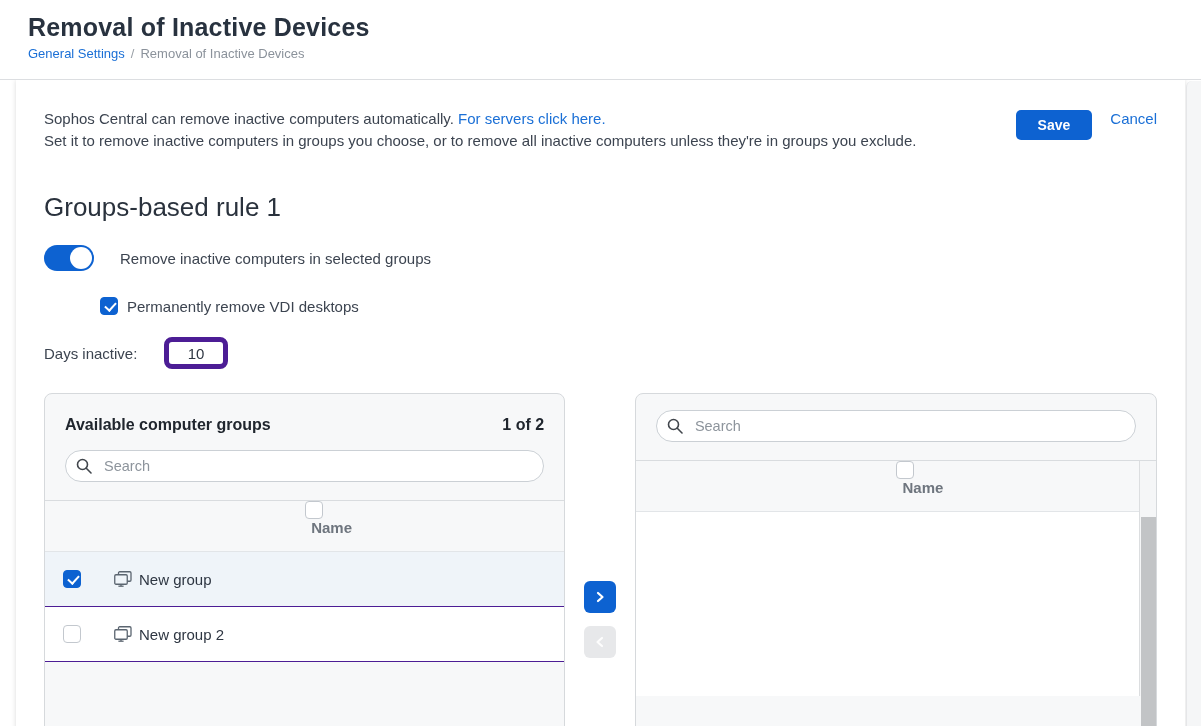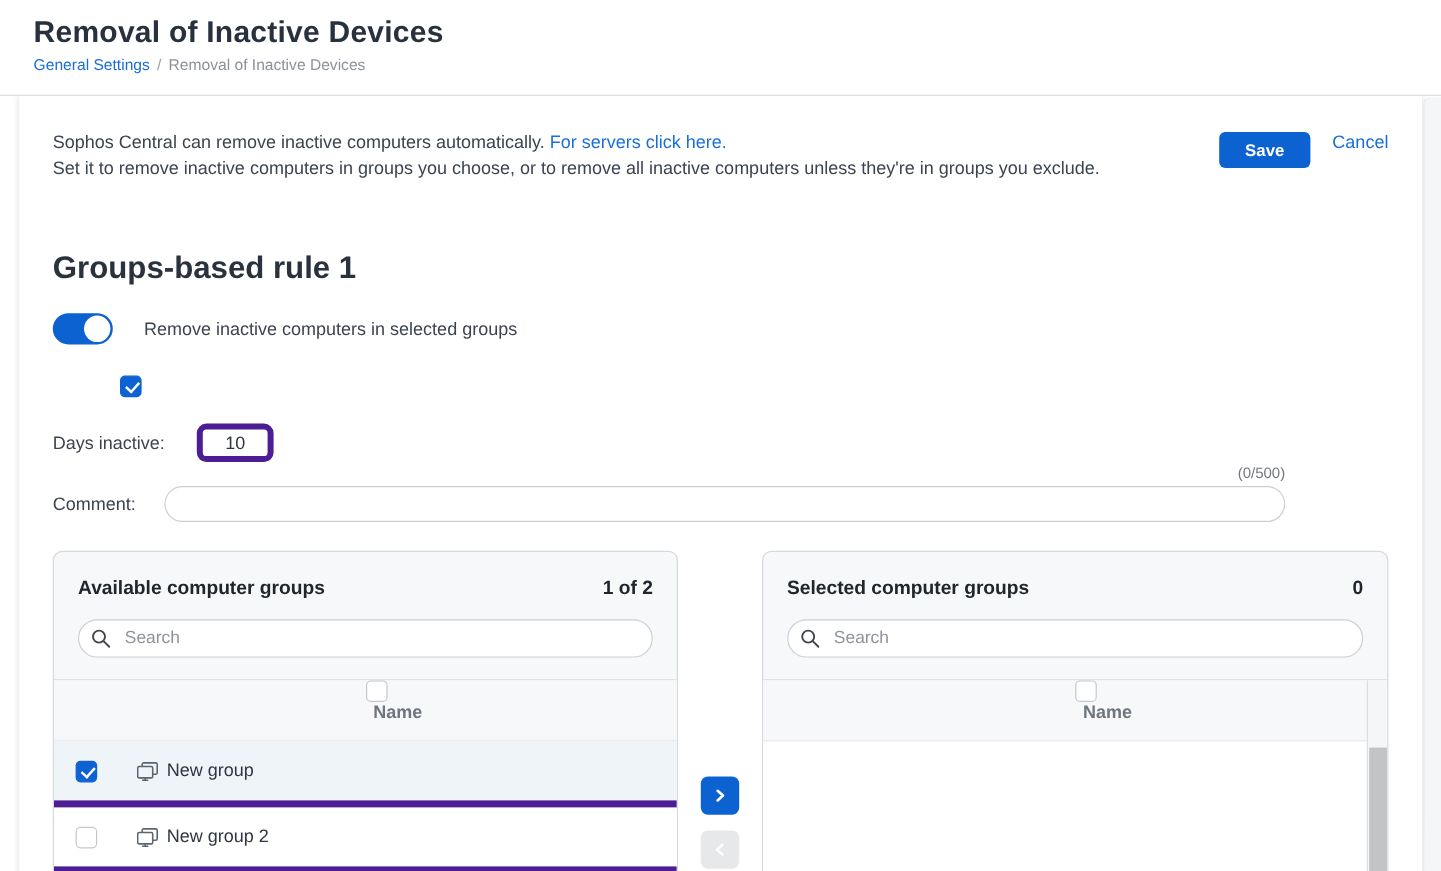--- a/index.html
+++ b/index.html
@@ -25,21 +25,21 @@
   .intro-row { display:flex; justify-content:space-between; align-items:flex-start;gap:42px; }
   .intro { font-size:15px; line-height:22px; max-width:930px; color:#3c4450; }
   .intro .link { color:#1a6fd6; text-decoration:none; cursor:pointer; }
   .intro .sentence2 { display:block;text-align:center; }
   .actions { display:flex; align-items:flex-start; gap:18px; margin-top:2px; }
   .save-btn { background:#0d62d1; color:#fff; font-weight:bold; font-size:14px;
     border:none; border-radius:5px; padding:7px 22px; cursor:pointer; font-family:inherit; }
   .cancel-link { color:#1a6fd6; font-size:15px; text-decoration:none; cursor:pointer; }
 
   
-  .rule-heading { margin-top:56px; font-size:26px; font-weight:700; color:#2a323d; }
+  .rule-heading { margin-top:40px; font-size:26px; font-weight:400; color:#2a323d; }
   .toggle-row { margin-top:22px; display:flex; align-items:center; gap:26px; font-size:15px; }
   .toggle { width:50px; height:26px; border-radius:13px; background:#c6cbd1; position:relative; cursor:pointer; flex:0 0 auto; }
   .toggle.on { background:#0d62d1; }
   .toggle .knob { position:absolute; top:2px; left:2px; width:22px; height:22px; border-radius:50%; background:#fff; transition:left .1s; }
   .toggle.on .knob { left:26px; }
 
   .vdi-row { margin-top:26px; margin-left:56px; display:flex; align-items:center; gap:9px; font-size:15px; }
 
   .cb { width:18px; height:18px; border:1px solid #c3c8ce; border-radius:4px; background:#fff; position:relative; cursor:pointer; flex:0 0 auto; }
   .cb.checked { background:#0d62d1; border-color:#0d62d1; }
@@ -68,21 +68,21 @@
   .panel-search { margin:16px 20px 18px; position:relative; }
   .panel-search input { width:100%; height:32px; border:1px solid #cbd0d5; border-radius:16px;
     background:#fff; padding:0 10px 0 38px; font-size:14.5px; color:#2f3743; font-family:inherit; outline:none; }
   .panel-search input::placeholder { color:#8d949c; }
   .search-icon { position:absolute; left:11px; top:8px; width:16px; height:16px; }
 
   .tablewrap { position:relative; background:#fff; border-top:1px solid #d9dcdf; }
   .thead { height:51px; display:flex; align-items:center; padding-left:18px; background:#f7f8f9; border-bottom:1px solid #e2e5e8;flex-direction:column; }
   .thead .col-name { margin-left:36px; font-size:15px; font-weight:bold; color:#6e757e; }
   .tbody { background:#fff; }
-  .trow { height:55px; display:flex; align-items:center; padding-left:18px; background:#fff; border-bottom:6px solid #4c1d95; cursor:pointer; }
+  .trow { height:55px; display:flex; align-items:center; padding-left:18px; background:#fff; border-bottom:1px solid #4c1d95; cursor:pointer; }
   .trow.checked { background:#eff4f9; }
   .grp-icon { margin-left:33px; margin-right:7px; flex:0 0 auto; display:block; }
   .trow .row-name { font-size:15px; color:#2e3642; }
   .trow.checked .grp-front { fill:#eff4f9; }
   .tbody.empty { min-height:184px; }
 
   
   .inner-scroll { position:absolute; top:0; right:0; bottom:0; width:17px; background:#f5f6f7; border-left:1px solid #dcdee0; }
   .inner-thumb { position:absolute; top:56px; left:1px; width:15px; height:300px; background:#c2c4c6; }
 
@@ -122,34 +122,28 @@
 
     <div class="toggle-row">
       <div class="toggle on" id="rule-toggle">
         <div class="knob"></div>
       </div>
       <span>Remove inactive computers in selected groups</span>
     </div>
 
     <div class="vdi-row">
       <span class="cb checked" id="vdi-checkbox"></span>
+      <span>Permanently remove VDI desktops</span>
     </div>
 
     <div class="days-row">
       <span class="days-label">Days inactive:</span>
       <input class="days-input" value="10" style="">
     </div>
 
-    <div class="comment-block">
-      <div class="comment-counter">(0/500)</div>
-      <div class="comment-row">
-        <span class="comment-label">Comment:</span>
-        <input class="comment-input" value="" style="">
-      </div>
-    </div>
 
     <div class="panels">
 
       <section class="panel left">
         <div class="panel-head">
           <span class="panel-title">Available computer groups</span>
           <span class="panel-count">1 of 2</span>
         </div>
         <div class="panel-search">
           <svg class="search-icon" viewBox="0 0 16 16">
@@ -195,24 +189,20 @@
           </svg>
         </button>
         <button class="xfer-btn left">
           <svg width="12" height="12" viewBox="0 0 12 12">
             <polyline points="8,2 3.5,6 8,10" fill="none" stroke="#fdfdfd" stroke-width="2.2" stroke-linecap="round" stroke-linejoin="round"></polyline>
           </svg>
         </button>
       </div>
 
       <section class="panel right">
-        <div class="panel-head">
-          <span class="panel-title">Selected computer groups</span>
-          <span class="panel-count">0</span>
-        </div>
         <div class="panel-search">
           <svg class="search-icon" viewBox="0 0 16 16">
             <circle cx="6.5" cy="6.5" r="5" fill="none" stroke="#41464c" stroke-width="1.6"></circle>
             <line x1="10.3" y1="10.3" x2="15" y2="15" stroke="#41464c" stroke-width="1.6" stroke-linecap="round"></line>
           </svg>
           <input placeholder="Search" style="">
         </div>
         <div class="tablewrap">
           <div class="thead">
             <span class="cb"></span>

